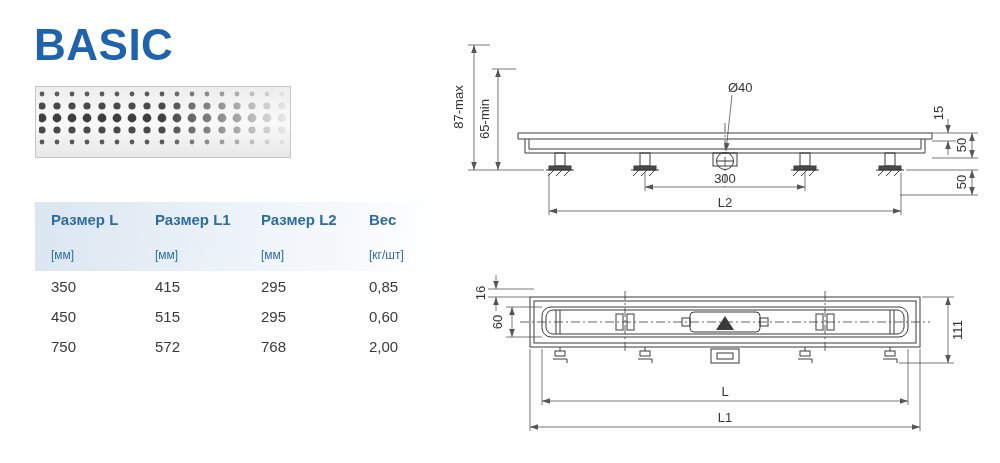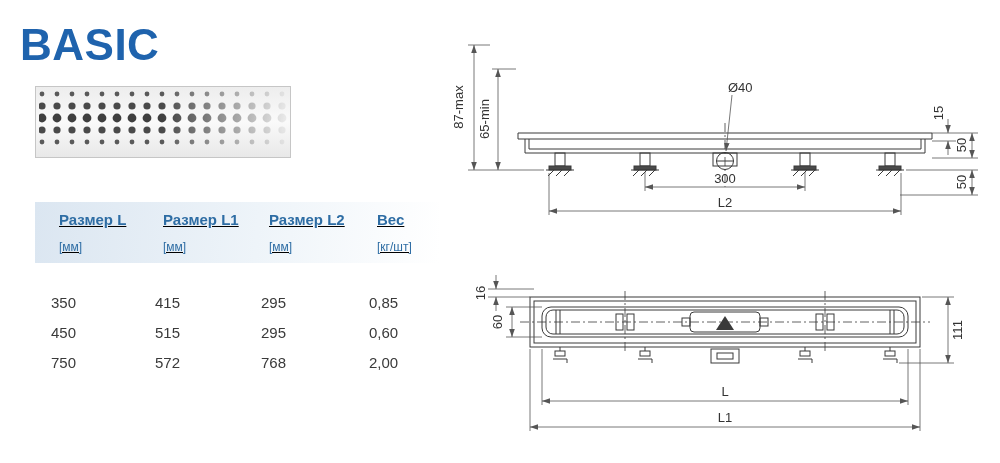--- a/index.html
+++ b/index.html
@@ -1,29 +1,29 @@
 <!DOCTYPE html>
 <html><head>
 <meta charset="utf-8">
 <style>
   * { box-sizing: border-box; }
   body { margin:0; background:#ffffff; font-family:"Liberation Sans", sans-serif; }
   .page { position:relative; width:1000px; height:463px; background:#fff; overflow:hidden; }
 
-  .title { position:absolute; left:20px; top:20px; margin:0; font-size:44px; font-weight:bold;
+  .title { position:absolute; left:34px; top:20px; margin:0; font-size:44px; font-weight:bold;
            color:#1f63ad; letter-spacing:0.5px; }
 
   .grate { position:absolute; left:35px; top:86px; }
 
   .size-table { position:absolute; left:35px; top:202px; width:404px; }
-  .thead { display:grid; grid-template-columns:104px 106px 108px 86px; padding:9px 0 9px 24px;
-           background:linear-gradient(95deg,#dbe6f1 0%,#eef4f9 55%,#ffffff 100%);text-decoration:underline; }
+  .thead { display:grid; grid-template-columns:104px 106px 108px 86px; padding:9px 0 9px 16px;
+           background:linear-gradient(95deg,#dbe6f1 0%,#eef4f9 55%,#ffffff 100%); }
   .lbl  { font-size:15px; font-weight:bold; color:#2e6da4; white-space:nowrap; }
-  .unit { font-size:12px; color:#2e6da4; margin-top:12px; }
-  .tbody { margin-top:24px; padding-left:16px; }
+  .unit { font-size:12px; color:#2e6da4; margin-top:20px; }
+  .tbody { margin-top:0; padding-left:16px; }
   .trow { display:grid; grid-template-columns:104px 106px 108px 86px; height:30px;
           align-items:center; font-size:15px; color:#3a3a3a; }
 
   .drawings { position:absolute; left:430px; top:15px; }
   g.draw { stroke:#3a3a3a; fill:none; stroke-width:1; }
   g.dims { stroke:#555555; fill:none; stroke-width:0.8; }
   .cl { stroke-dasharray:9 3 2 3; stroke-width:0.8; }
   svg text { font-family:"Liberation Sans", sans-serif; font-size:13px; fill:#333; stroke:none; }
 </style>
 </head>

